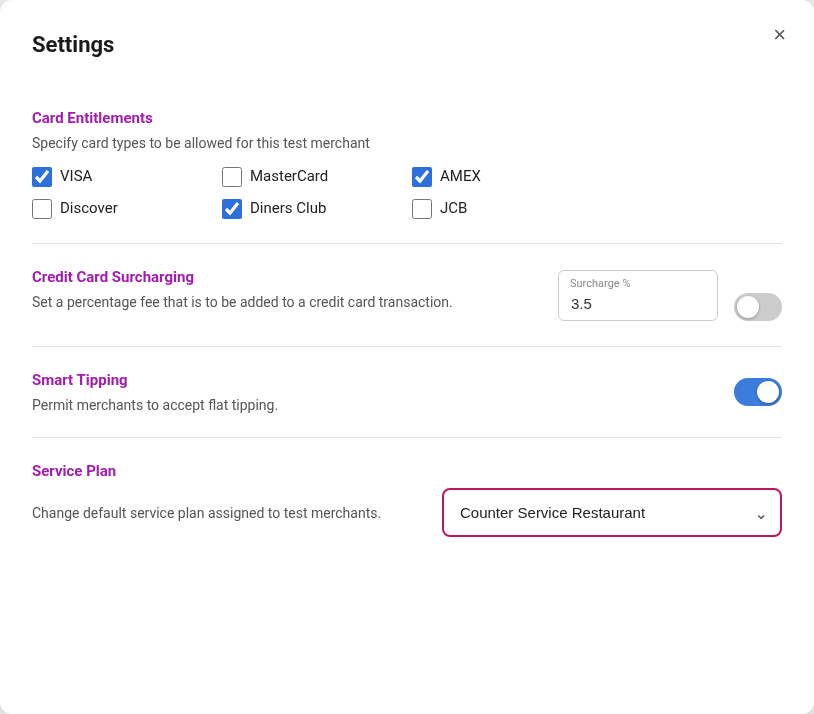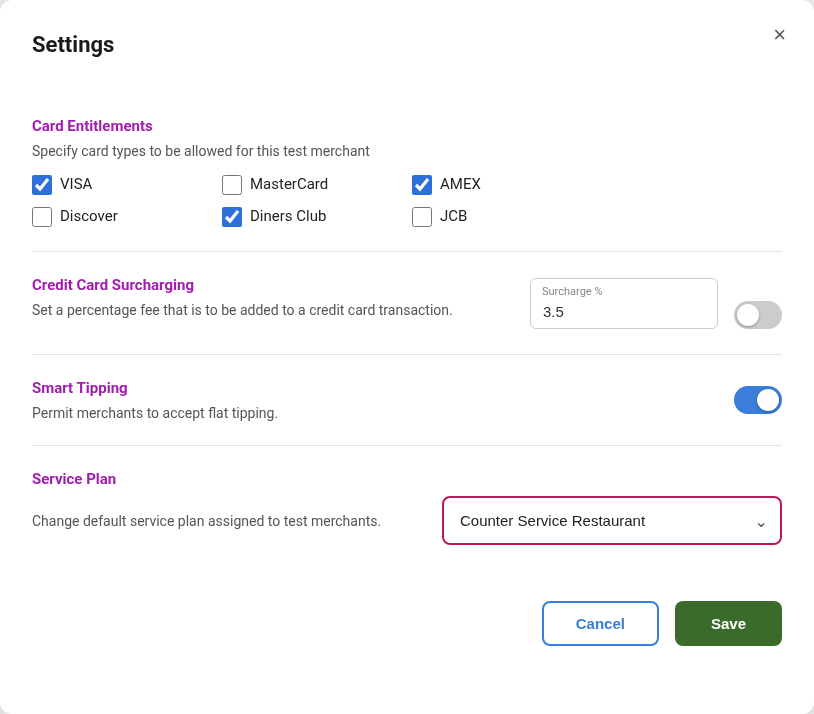--- a/index.html
+++ b/index.html
@@ -17,21 +17,21 @@
       width: 814px;
       min-height: 714px;
       padding: 32px 32px 32px 32px;
       position: relative;
       box-shadow: 0 4px 32px rgba(0,0,0,0.18);
     }
     .dialog-title {
       font-size: 22px;
       font-weight: 700;
       color: #1a1a1a;
-      margin-bottom: 36px;
+      margin-bottom: 28px;
     }
     .close-btn {
       position: absolute;
       top: 24px;
       right: 28px;
       background: none;
       border: none;
       font-size: 22px;
       color: #555;
       cursor: pointer;
@@ -99,21 +99,21 @@
       left: 12px;
       font-size: 11px;
       color: #888;
     }
     .surcharge-input {
       border: 1px solid #ccc;
       border-radius: 6px;
       padding: 24px 12px 8px 12px;
       font-size: 15px;
       color: #333;
-      width: 188px;
+      width: 160px;
       outline: none;
     }
     
     .toggle-switch {
       position: relative;
       width: 48px;
       height: 28px;
       cursor: pointer;
     }
     .toggle-switch input {
@@ -291,17 +291,13 @@
           <option>Counter Service Restaurant</option>
           <option>Full Service Restaurant</option>
           <option>Retail</option>
           <option>Other</option>
         </select>
         <span class="select-chevron">⌄</span>
       </div>
     </div>
   </div>
 
-  <div class="footer-btns">
-    <button class="btn-cancel">Cancel</button>
-    <button class="btn-save">Save</button>
-  </div>
 </div>
 
 </body></html>

